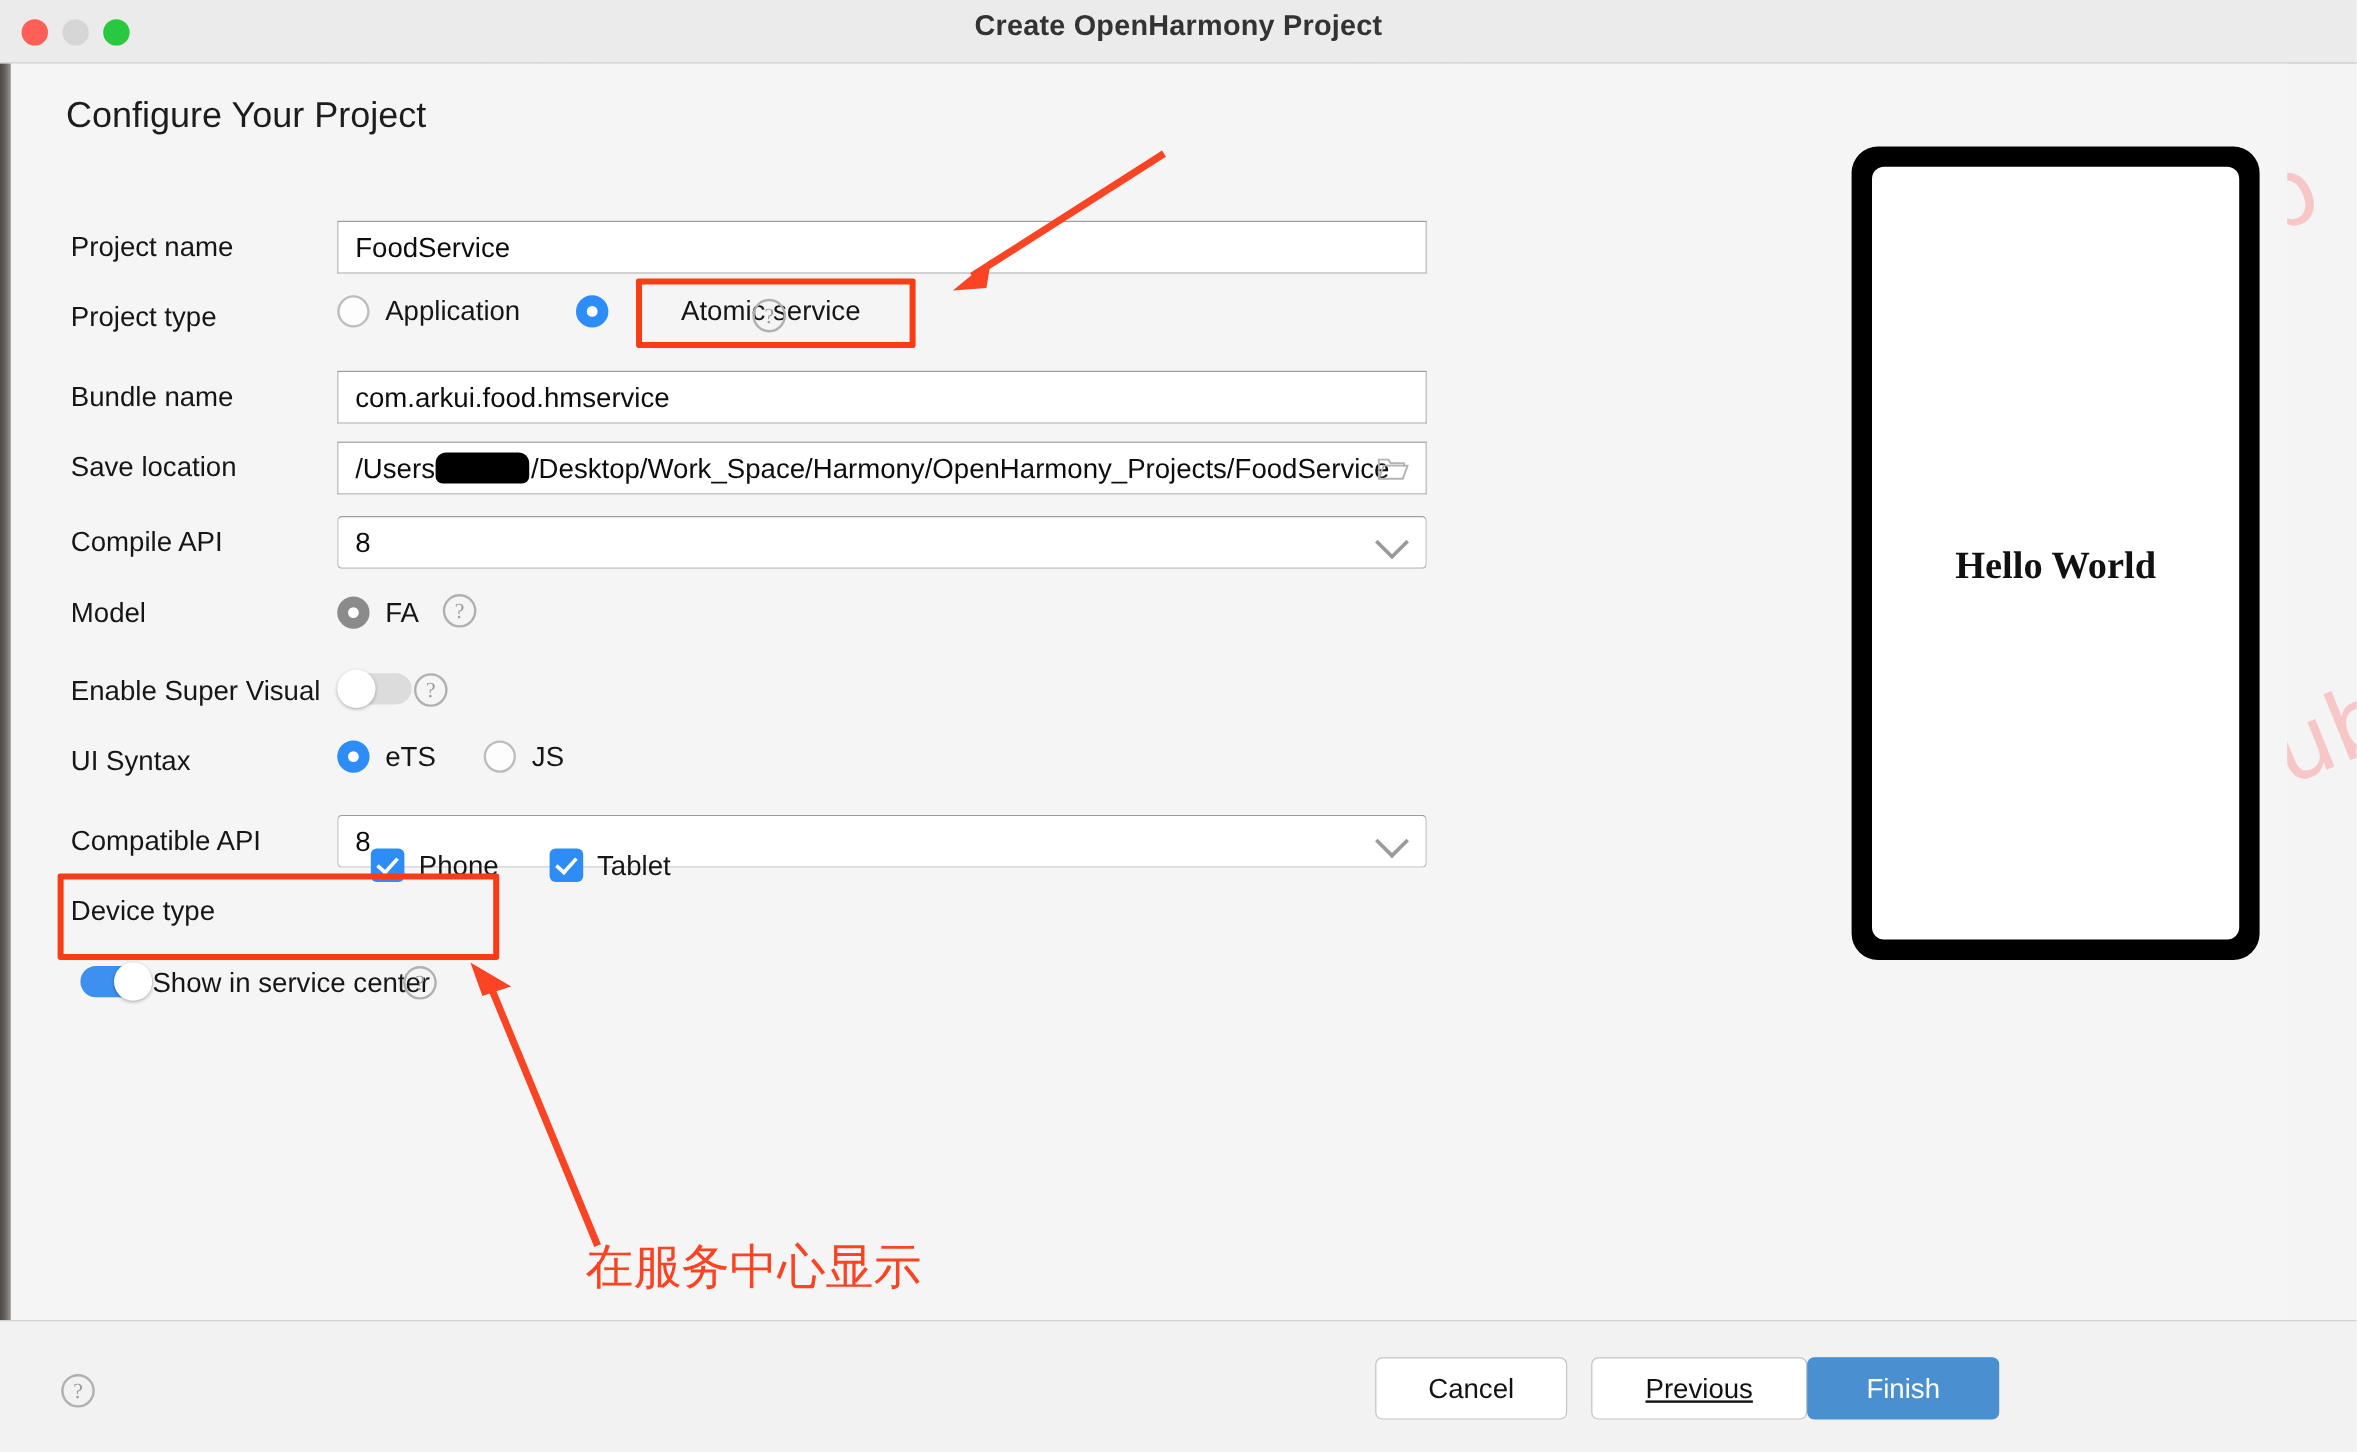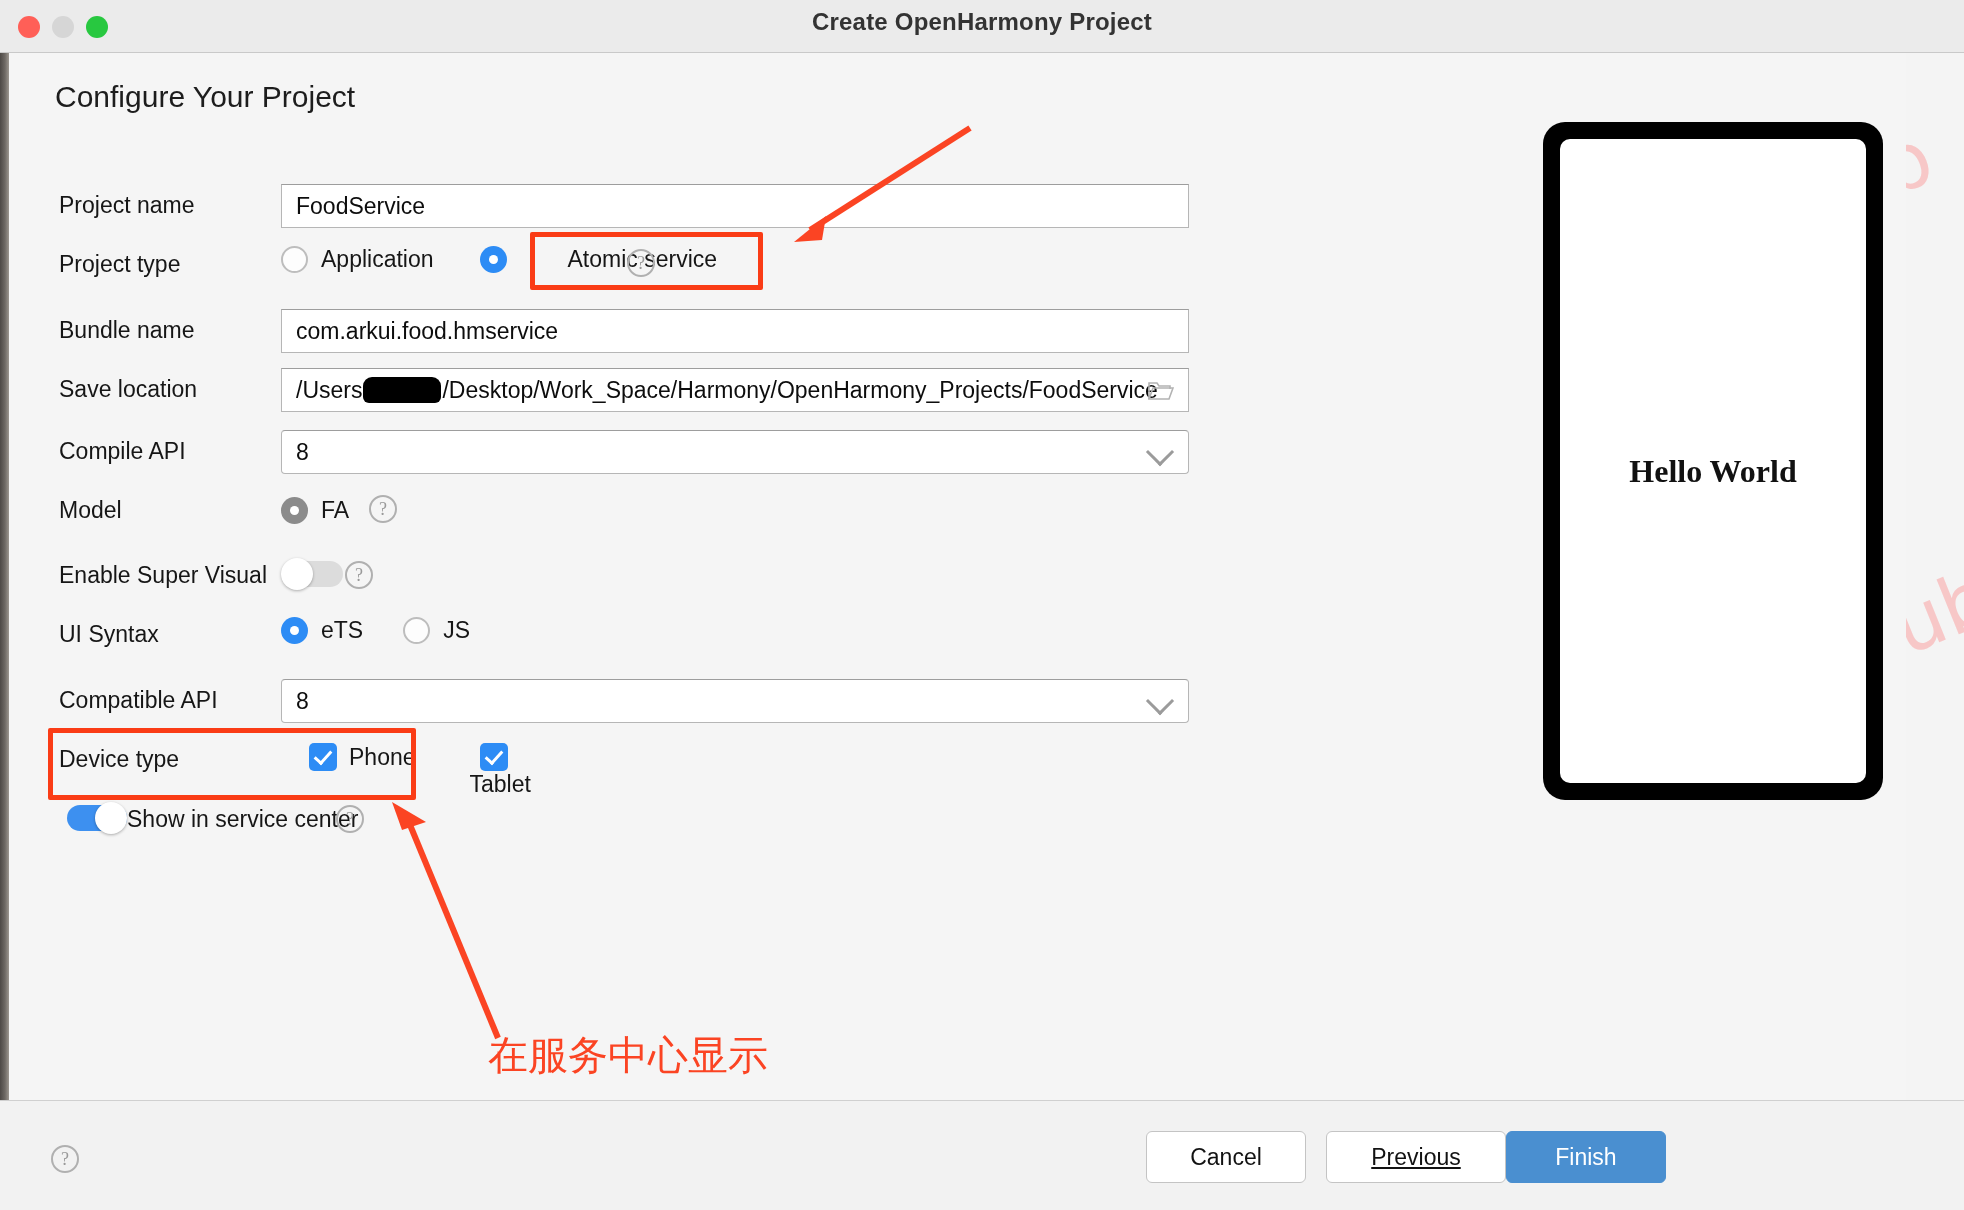--- a/index.html
+++ b/index.html
@@ -421,26 +421,26 @@
       </div>
     </div>
 
     <div class="row-label" style="left:59px; top:634px;">Compatible API</div>
     <div class="combo" style="left:281px; top:626px; width:908px; height:44px;">
       <span class="val">8</span>
       <span class="chev"></span>
     </div>
 
     <div class="row-label" style="left:59px; top:693px;">Device type</div>
-    <div style="position:absolute; left:281px; top:690px; display:flex; align-items:flex-start;padding-left:28px;">
+    <div style="position:absolute; left:281px; top:654px; display:flex; align-items:center;padding-left:28px;">
       <div class="check-item">
         <span class="checkbox"></span>
         <span class="check-label">Phone</span>
       </div>
-      <div class="check-item" style="margin-left:42px;flex-direction:column;">
+      <div class="check-item" style="margin-left:42px;">
         <span class="checkbox"></span>
         <span class="check-label">Tablet</span>
       </div>
     </div>
 
     <div style="position:absolute; left:67px; top:698px; top:698px;"></div>
 
     <div class="switch on" style="position:absolute; left:67px; top:752px;">
       <span class="knob"></span>
     </div>

